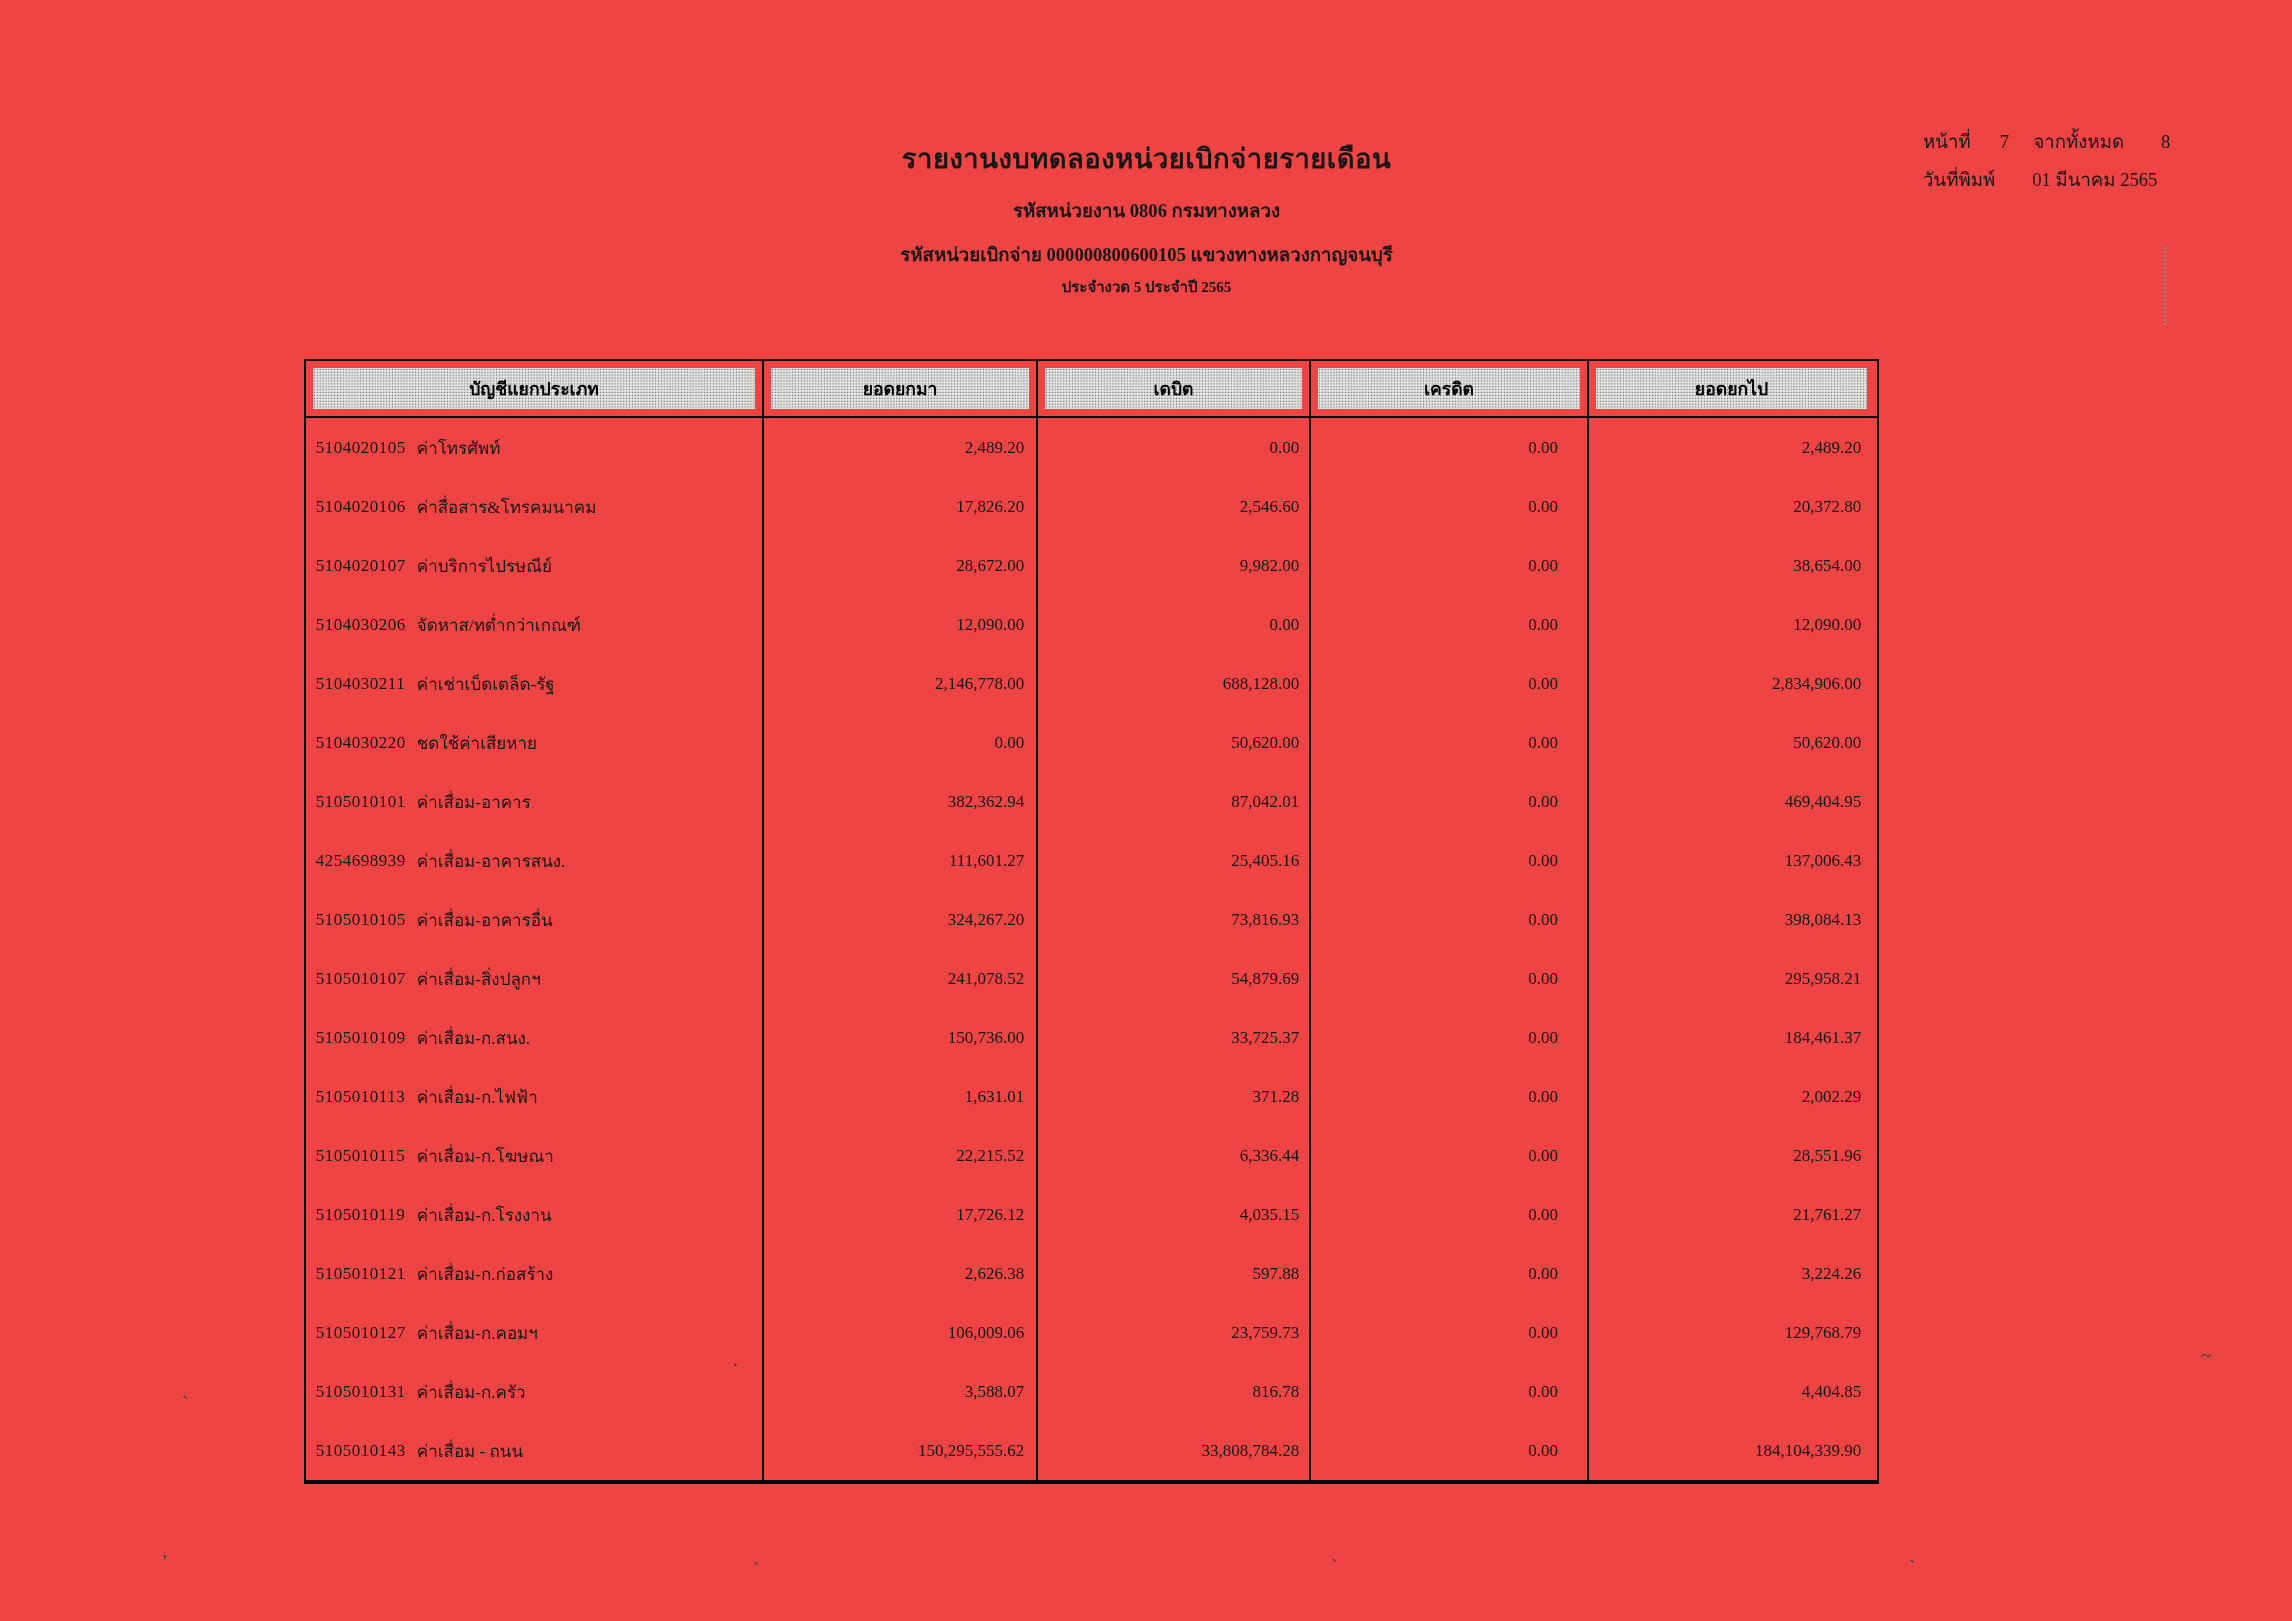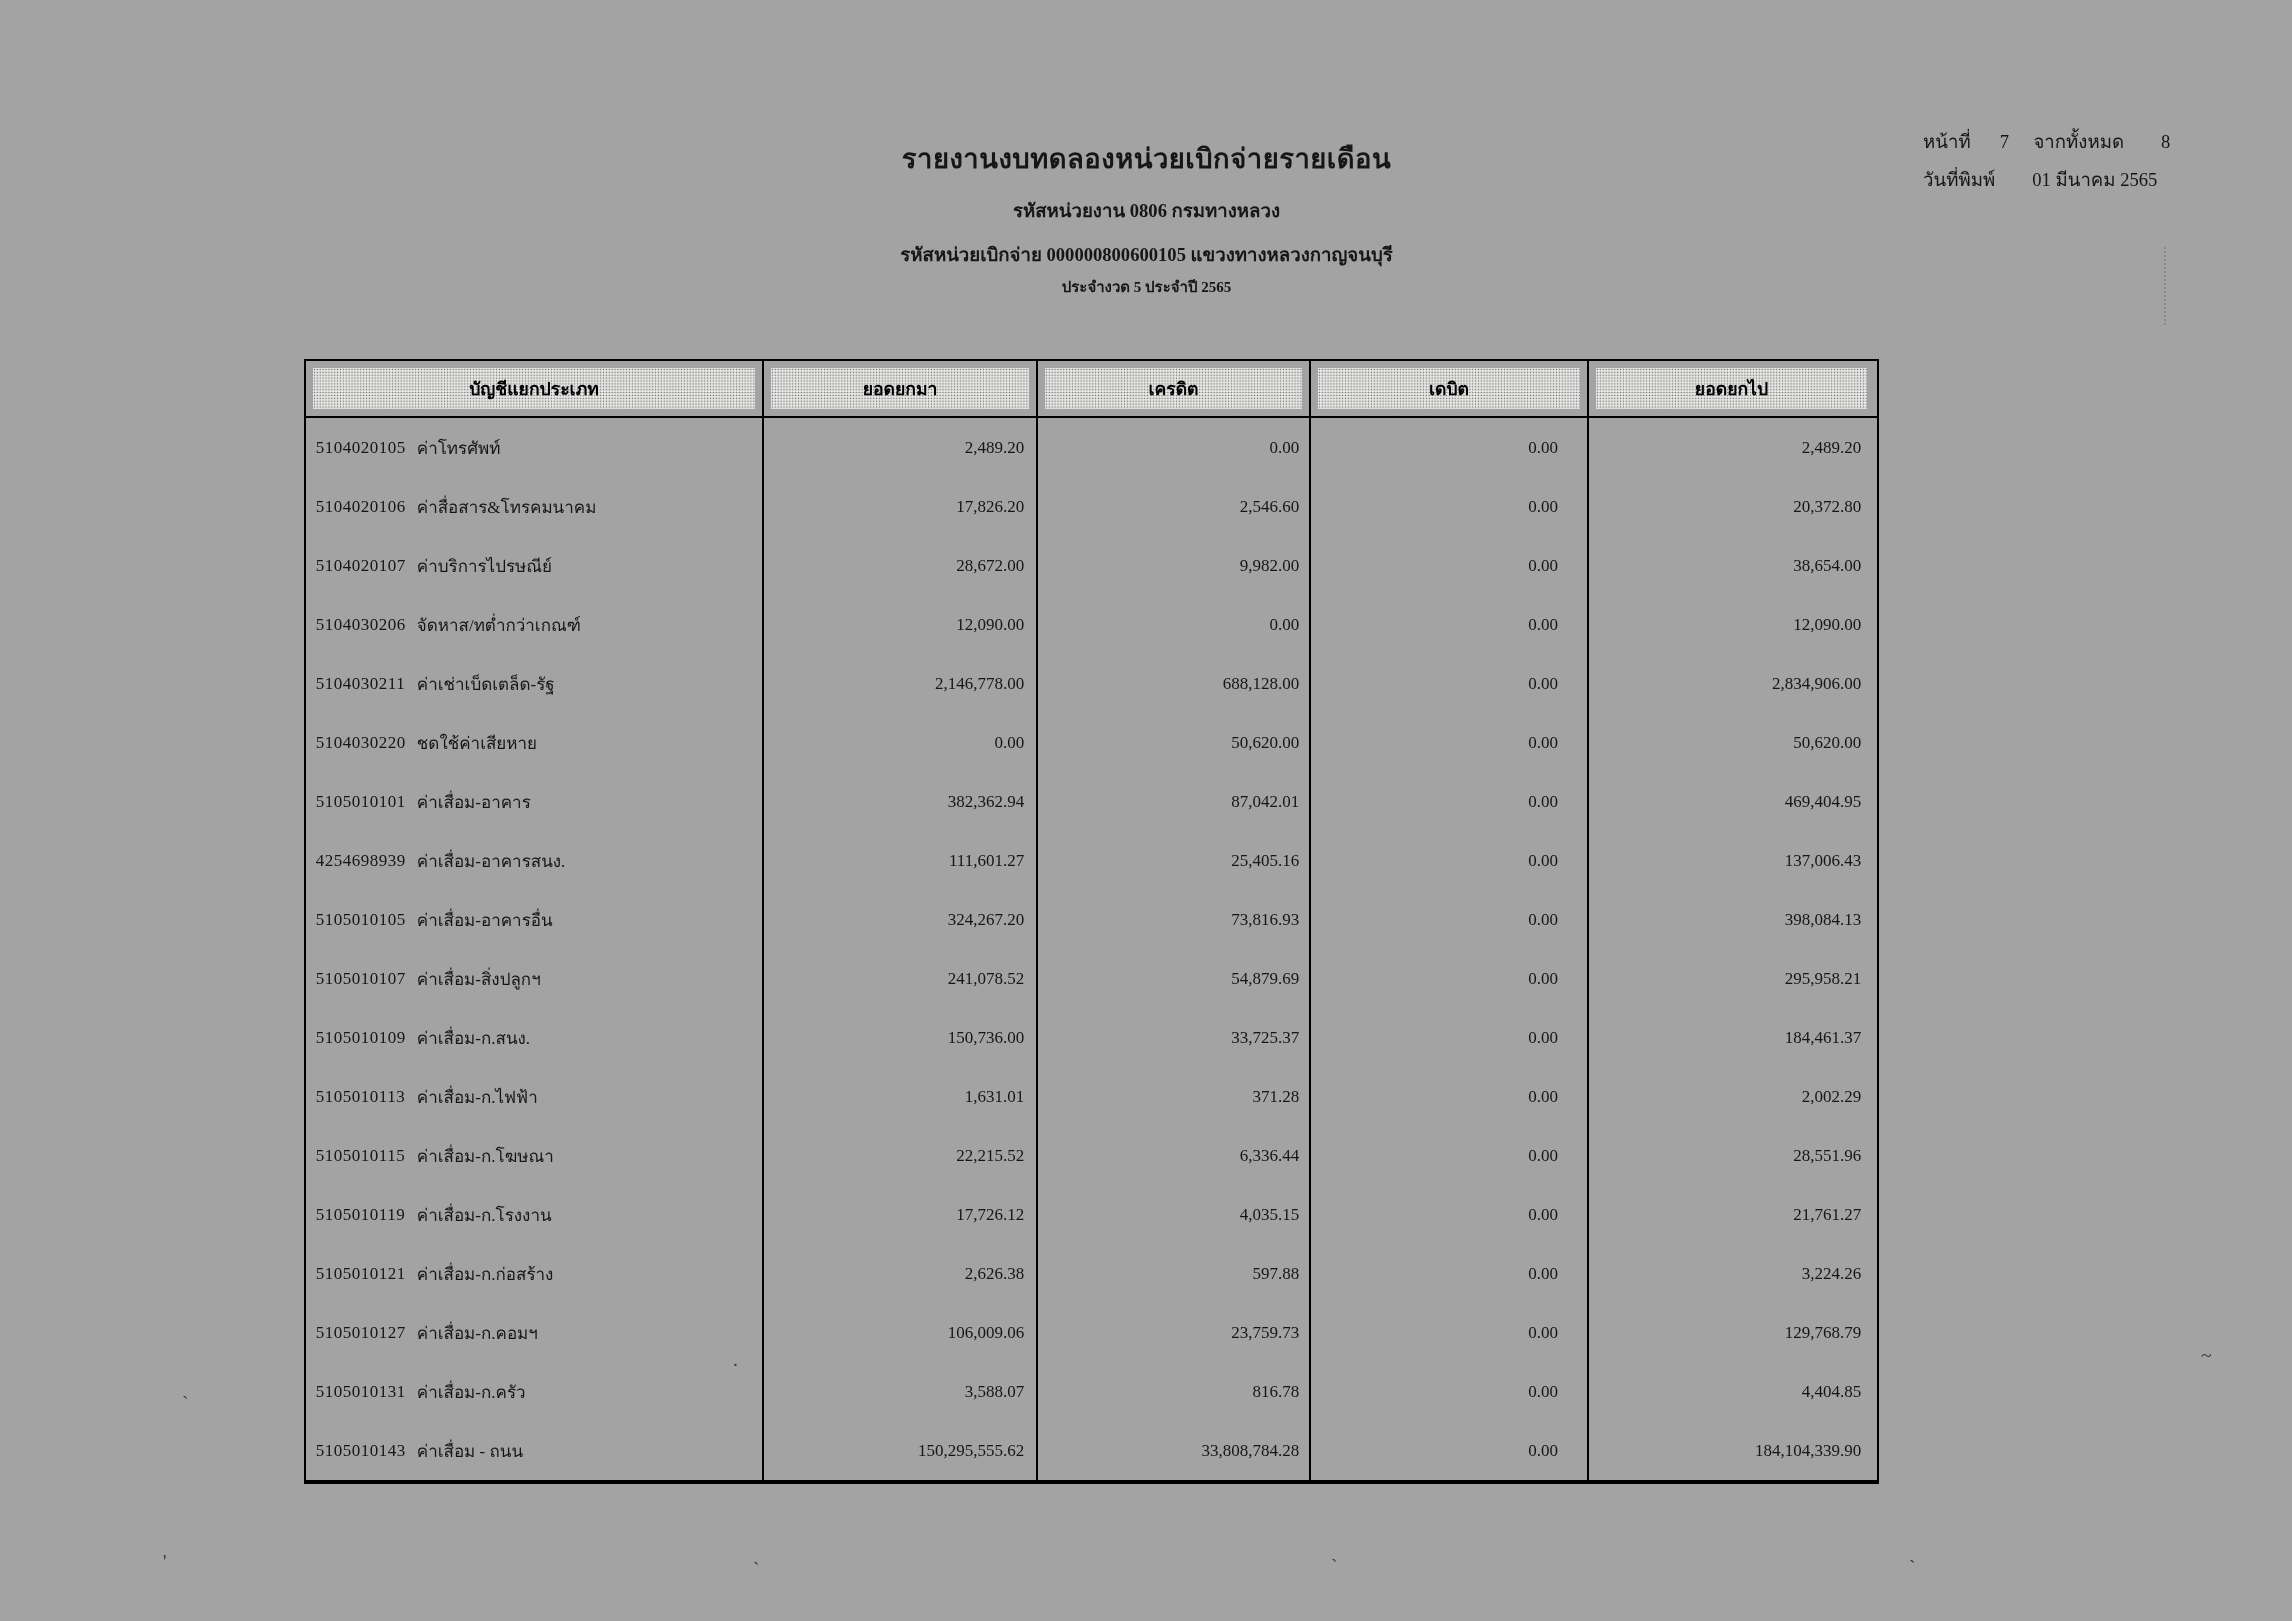--- a/index.html
+++ b/index.html
@@ -1,19 +1,19 @@
 <!DOCTYPE html>
 <html><head>
 <meta charset="utf-8">
 <style>
   html,body{margin:0;padding:0;background:#ffffff;}
   .page{
     position:relative;
     width:2293px;height:1621px;
-    background:#a3a3a3;
+    background:#ef4444;
     font-family:"Liberation Serif","DejaVu Serif",serif;
     color:#161616;
     overflow:hidden;
   }
   
   .center-line{position:absolute;left:0;width:2293px;text-align:center;white-space:pre;}
   .t1{top:137px;font-size:27.4px;font-weight:bold;letter-spacing:0.5px;}
   .t2{top:196px;font-size:18.6px;font-weight:bold;}
   .t3{top:240px;font-size:18.6px;font-weight:bold;}
   .t4{top:275px;font-size:15px;font-weight:bold;}
@@ -92,24 +92,24 @@
 
   <div class="rpt-table">
     <div class="thead">
       <div class="th">
           <div class="th-fill">บัญชีแยกประเภท</div>
         </div>
       <div class="th">
           <div class="th-fill">ยอดยกมา</div>
         </div>
       <div class="th">
+          <div class="th-fill">เดบิต</div>
+        </div>
+      <div class="th">
           <div class="th-fill">เครดิต</div>
-        </div>
-      <div class="th">
-          <div class="th-fill">เดบิต</div>
         </div>
       <div class="th">
           <div class="th-fill">ยอดยกไป</div>
         </div>
     </div>
     <div class="tbody">
     <div class="trow">
       <div class="td acct">
         <span class="code">5104020105</span>
         <span class="name">ค่าโทรศัพท์</span>

